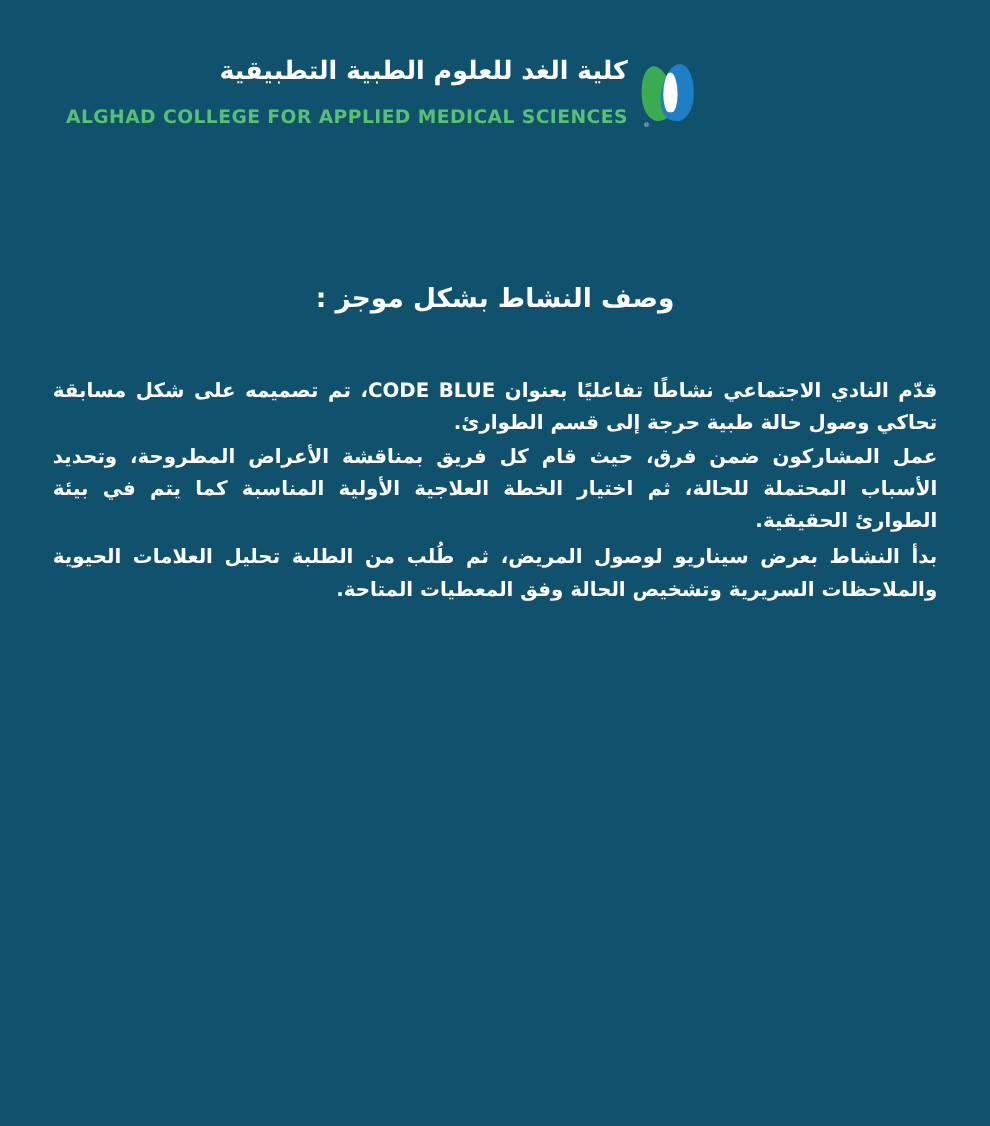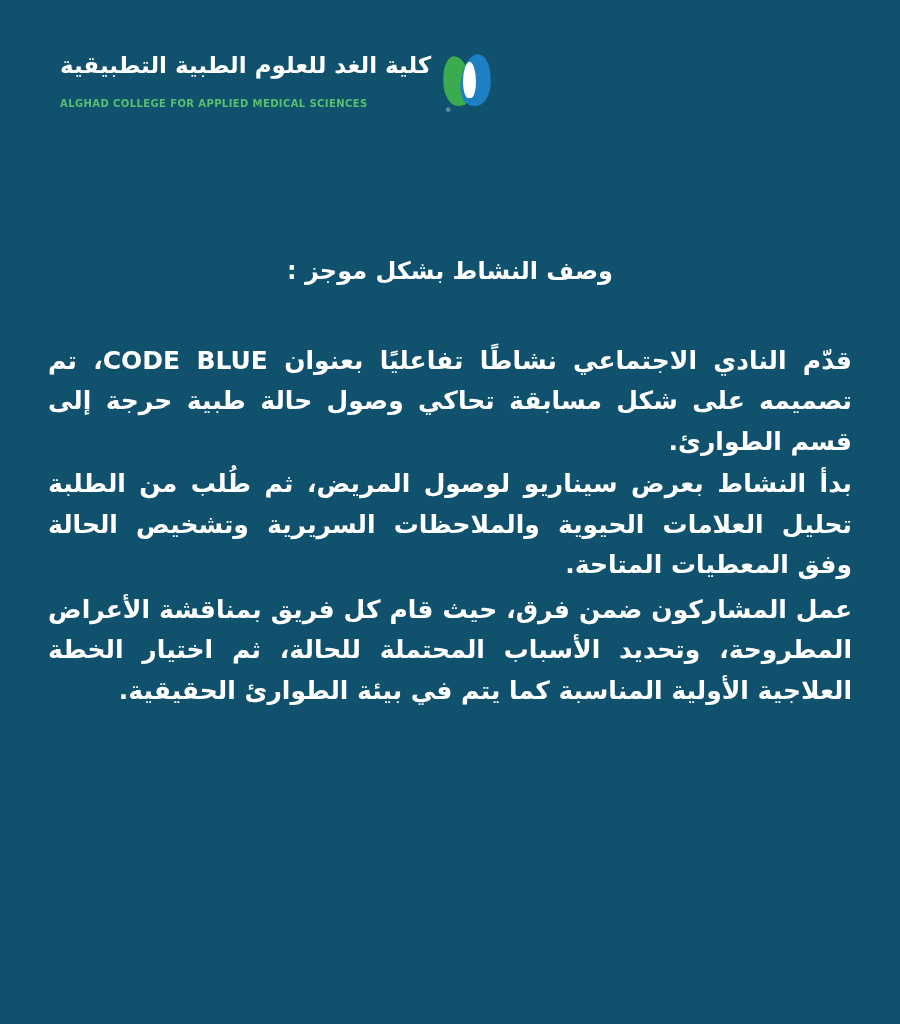--- a/index.html
+++ b/index.html
@@ -77,21 +77,21 @@
     font-size: 23px;
     font-weight: bold;
     color: #ffffff;
     letter-spacing: 0px;
     direction: rtl;
     text-align: right;
     white-space: nowrap;
   }
   .logo-en {
     margin-top: 20px;
-    font-size: 10px;
+    font-size: 17px;
     font-weight: bold;
     color: #58c070;
     letter-spacing: 0.4px;
     direction: ltr;
     text-align: left;
     white-space: nowrap;
   }
 
   
   .content {
@@ -104,21 +104,21 @@
   }
   .heading {
     font-size: 24px;
     font-weight: bold;
     color: #ffffff;
     margin: 0 0 52px 0;
     text-align: center;
     line-height: 1.4;
   }
   .para {
-    font-size: 25px;
+    font-size: 18px;
     line-height: 1.62;
     margin: 0 0 4px 0;
     text-align: justify;
     text-align-last: right;
     color: #ffffff;
     font-weight: 600;
   }
   .para.p1 { margin-bottom: 2px; }
 </style>
 </head>
@@ -133,15 +133,15 @@
   </div>
   <div class="logo-text">
     <div class="logo-ar">كلية الغد للعلوم الطبية التطبيقية</div>
     <div class="logo-en">ALGHAD COLLEGE FOR  APPLIED MEDICAL SCIENCES</div>
   </div>
 </div>
 
 <div class="content">
   <h1 class="heading">وصف النشاط بشكل موجز :</h1>
   <p class="para p1">قدّم النادي الاجتماعي نشاطًا تفاعليًا بعنوان CODE BLUE، تم تصميمه على شكل مسابقة تحاكي وصول حالة طبية حرجة إلى قسم الطوارئ.</p>
+  <p class="para p3">عمل المشاركون ضمن فرق، حيث قام كل فريق بمناقشة الأعراض المطروحة، وتحديد الأسباب المحتملة للحالة، ثم اختيار الخطة العلاجية الأولية المناسبة كما يتم في بيئة الطوارئ الحقيقية.</p>
   <p class="para p2">بدأ النشاط بعرض سيناريو لوصول المريض، ثم طُلب من الطلبة تحليل العلامات الحيوية والملاحظات السريرية وتشخيص الحالة وفق المعطيات المتاحة.</p>
-  <p class="para p3">عمل المشاركون ضمن فرق، حيث قام كل فريق بمناقشة الأعراض المطروحة، وتحديد الأسباب المحتملة للحالة، ثم اختيار الخطة العلاجية الأولية المناسبة كما يتم في بيئة الطوارئ الحقيقية.</p>
 </div>
 
 </body></html>

